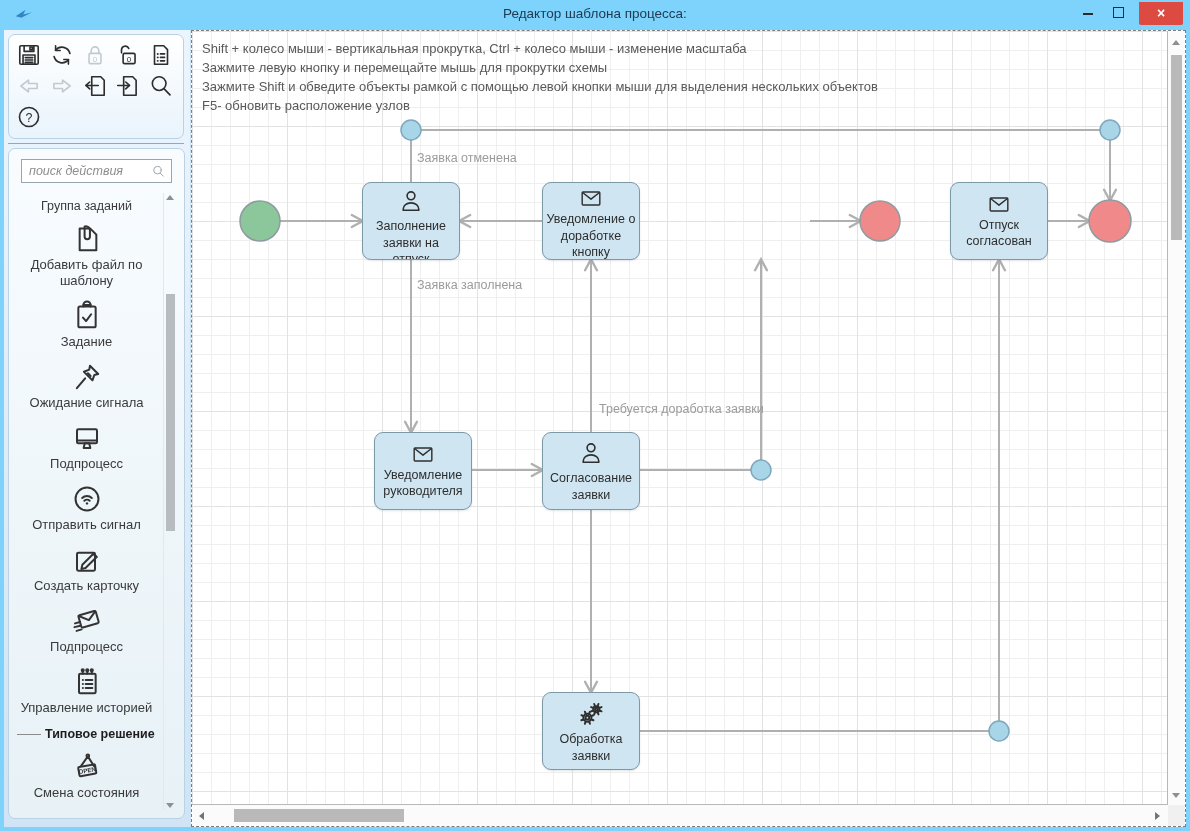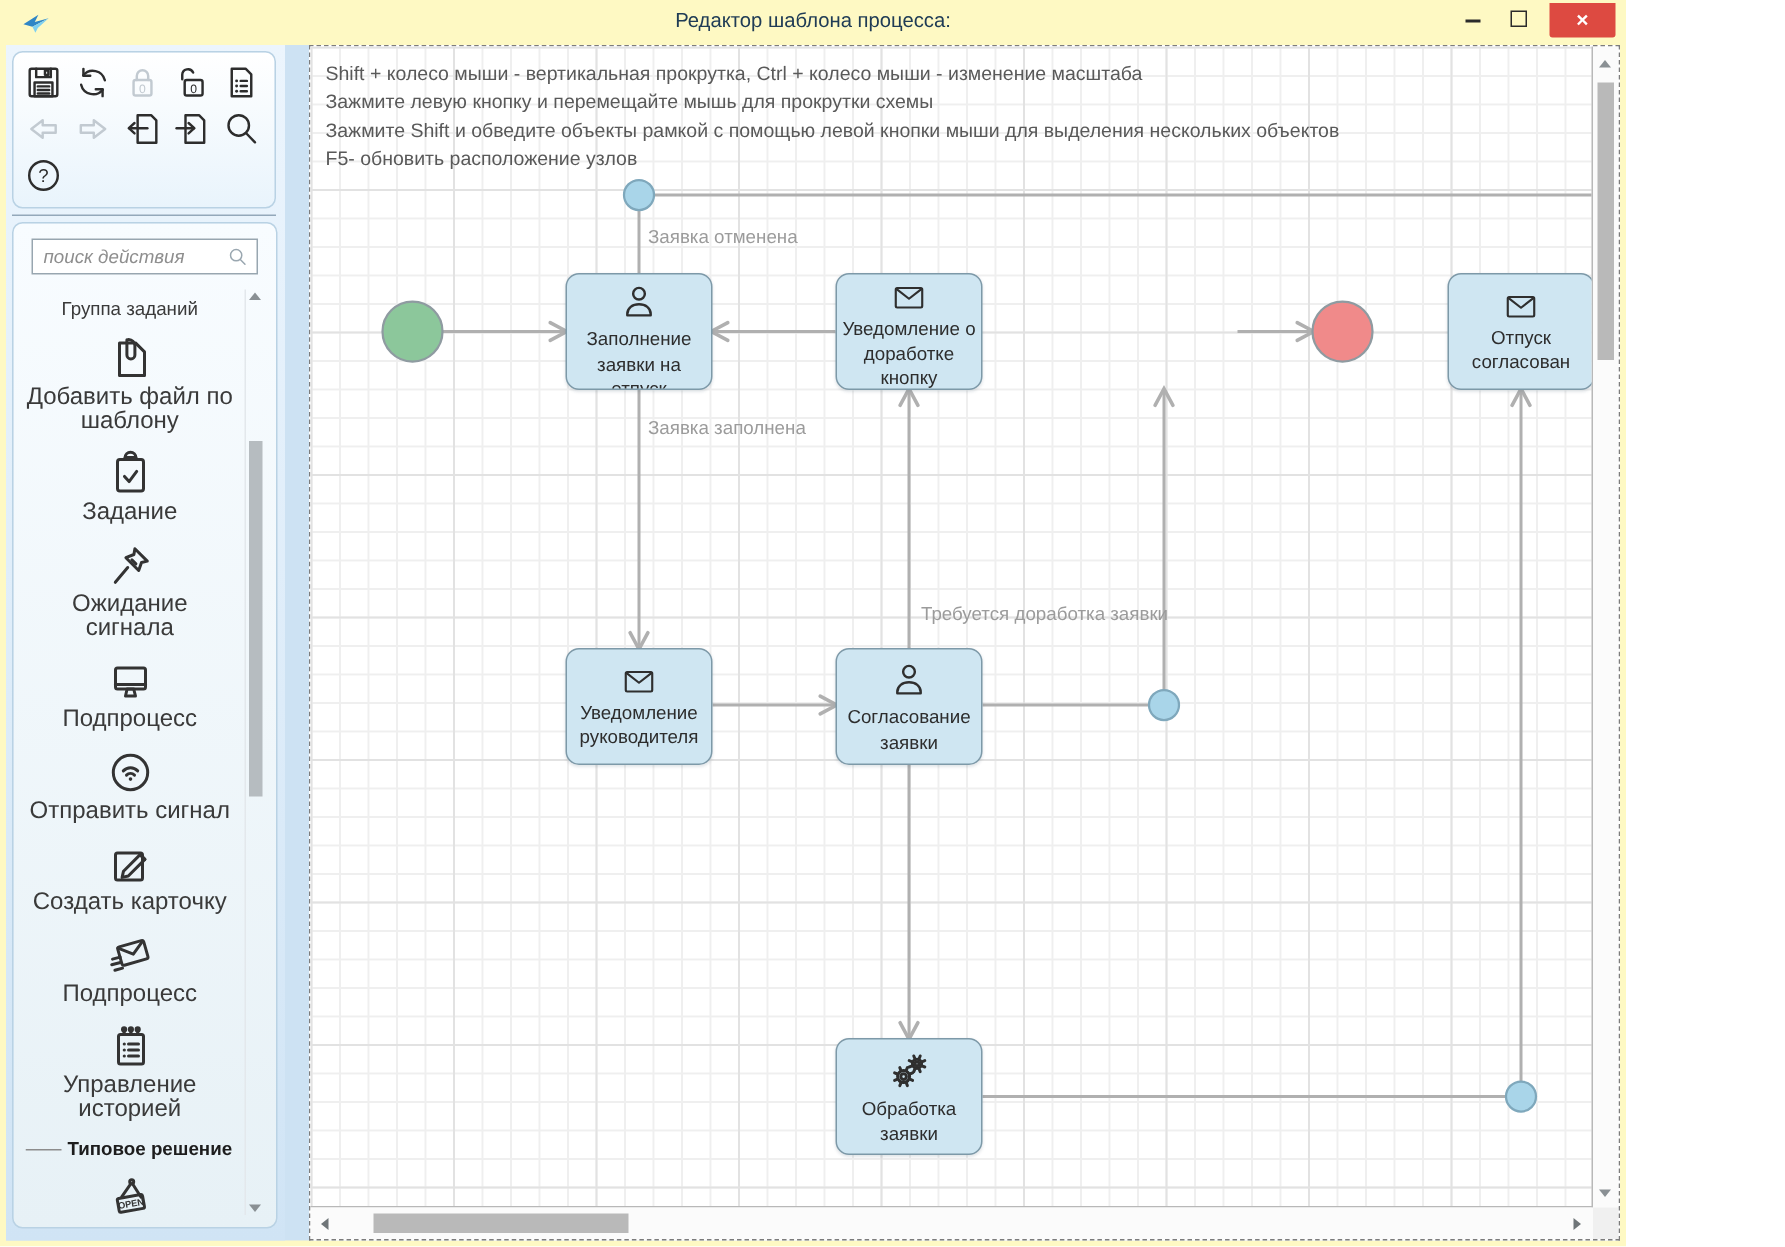--- a/index.html
+++ b/index.html
@@ -1,17 +1,17 @@
 <!DOCTYPE html>
 <html><head>
 <meta charset="utf-8">
 <style>
   html,body{margin:0;padding:0;}
   body{width:1190px;height:831px;font-family:"Liberation Sans","DejaVu Sans",sans-serif;overflow:hidden;background:#fff;}
-  .window{position:relative;width:1084px;height:831px;background:#fef9c3;}
+  .window{position:relative;width:1190px;height:831px;background:#7dd3fc;}
   
   .titlebar{position:absolute;top:0;left:0;right:0;height:30px;}
   .app-logo{position:absolute;left:14px;top:7px;}
   .title{position:absolute;left:0;right:0;top:0;height:30px;line-height:28px;text-align:center;font-size:13.5px;color:#203c55;}
   .ctrl-min{position:absolute;right:97px;top:13px;width:10px;border-top:2px solid #2b2b2b;}
   .ctrl-max{position:absolute;right:66px;top:7px;width:9px;height:9px;border:1.5px solid #2b2b2b;background:transparent;}
   .ctrl-close{position:absolute;right:7px;top:2px;width:44px;height:23px;background:#dd4a41;color:#fff;font-size:14px;font-weight:bold;text-align:center;line-height:22px;border-radius:0 0 2px 2px;}
   
   .client{position:absolute;top:30px;left:4px;right:4px;bottom:4px;background:#cde2f3;display:flex;}
   .left-col{width:186px;position:relative;background:linear-gradient(180deg,#ecf5fd 0%,#ddecf9 55%,#d0e4f5 100%);flex:none;}
@@ -20,37 +20,37 @@
   .tb-btn.disabled{color:#c2cad1;}
   .left-divider{position:absolute;top:113px;left:4px;width:176px;border-top:1px solid #93a8ba;}
   .sidebar-panel{position:absolute;top:118px;left:4px;width:177px;bottom:8px;background:linear-gradient(180deg,#f8fcff,#e7f1f6);border:1px solid #b9d2e4;border-radius:7px;box-sizing:border-box;}
   .search-box{position:absolute;top:10px;left:12px;right:12px;height:24px;background:#fff;border:1px solid #98a6b0;display:flex;align-items:center;padding:0 5px;box-sizing:border-box;}
   .search-box input{flex:1;min-width:0;border:none;outline:none;font-size:12.5px;font-family:inherit;color:#333;background:transparent;}
   .search-box input::placeholder{font-style:italic;color:#8e8e8e;}
   .search-box .s-icon{color:#9aa7b0;flex:none;display:flex;}
   .action-list{position:absolute;top:44px;left:8px;right:28px;bottom:6px;overflow:hidden;text-align:center;}
   .action-item{margin:4px 0 11px;}
   .action-item .a-icon{display:flex;justify-content:center;color:#333;}
-  .action-item .a-label{font-size:16px;color:#3a3a3a;line-height:16px;margin-top:2px;}
+  .action-item .a-label{font-size:13px;color:#3a3a3a;line-height:16px;margin-top:2px;}
   .label-only{margin:6px 0 10px;font-size:12.5px;color:#3a3a3a;}
   .section-sep{display:flex;align-items:center;margin:8px 0 10px;}
   .section-sep .ln-l{width:24px;border-top:1px solid #8c8c8c;flex:none;}
   .section-sep .sep-label{flex:1;font-size:12.5px;font-weight:bold;color:#1d1d1d;white-space:nowrap;padding:0 4px;}
   .list-scrollbar{position:absolute;top:44px;right:7px;bottom:8px;width:14px;}
   .list-scrollbar .track{position:absolute;left:0;top:0;bottom:0;width:100%;border-left:1px solid #e3e8ec;}
   .ls-thumb{position:absolute;left:3px;width:9px;top:101px;height:237px;background:#b6bcc0;}
   .ls-up{position:absolute;left:3px;top:2px;}
   .ls-down{position:absolute;left:3px;bottom:2px;}
   
   .tri-up{width:0;height:0;border-left:4px solid transparent;border-right:4px solid transparent;border-bottom:5px solid #8a9094;}
   .tri-down{width:0;height:0;border-left:4px solid transparent;border-right:4px solid transparent;border-top:5px solid #8a9094;}
   .tri-left{width:0;height:0;border-top:4px solid transparent;border-bottom:4px solid transparent;border-right:5px solid #6f7578;}
   .tri-right{width:0;height:0;border-top:4px solid transparent;border-bottom:4px solid transparent;border-left:5px solid #6f7578;}
   
-  .canvas-area{flex:1;position:relative;border:1px dashed #7c7c7c;background:#fff;box-sizing:border-box;margin-left:16px;}
+  .canvas-area{flex:1;position:relative;border:1px dashed #7c7c7c;background:#fff;box-sizing:border-box;margin-left:1px;}
   .viewport{position:absolute;top:0;left:0;right:17px;bottom:21px;border-right:1px solid #b8b8b8;border-bottom:1px solid #b8b8b8;overflow:hidden;background-color:#fff;
     background-image:
       linear-gradient(#e2e2e2 1px,transparent 1px),
       linear-gradient(90deg,#e2e2e2 1px,transparent 1px),
       linear-gradient(#efefef 1px,transparent 1px),
       linear-gradient(90deg,#efefef 1px,transparent 1px);
     background-size:95px 95px,95px 95px,19px 19px,19px 19px;}
   .help{position:absolute;top:8px;left:10px;color:#595959;font-size:13px;line-height:19px;white-space:nowrap;}
   svg.diagram{position:absolute;left:0;top:0;}
   .nodes{position:absolute;inset:0;}
@@ -372,21 +372,21 @@
             </div>
             <div class="process-node" style="left: 758px; top: 151px;">
               <span class="n-icon">
                 <svg viewBox="0 0 24 24" width="30" height="23" fill="none" stroke="currentColor" stroke-width="1.5" stroke-linecap="round" stroke-linejoin="round">
                   <rect x="2.8" y="5.2" width="18.4" height="13.6" rx="1"></rect>
                   <path d="M3.2 5.8L12 12.7l8.8-6.9"></path>
                 </svg>
               </span>
               <span>Отпуск согласован</span>
             </div>
-            <div class="process-node" style="left: 170px; top: 401px;">
+            <div class="process-node" style="left: 182px; top: 401px;">
               <span class="n-icon">
                 <svg viewBox="0 0 24 24" width="30" height="23" fill="none" stroke="currentColor" stroke-width="1.5" stroke-linecap="round" stroke-linejoin="round">
                   <rect x="2.8" y="5.2" width="18.4" height="13.6" rx="1"></rect>
                   <path d="M3.2 5.8L12 12.7l8.8-6.9"></path>
                 </svg>
               </span>
               <span>Уведомление руководителя</span>
             </div>
             <div class="process-node" style="left: 350px; top: 401px;">
               <span class="n-icon">

